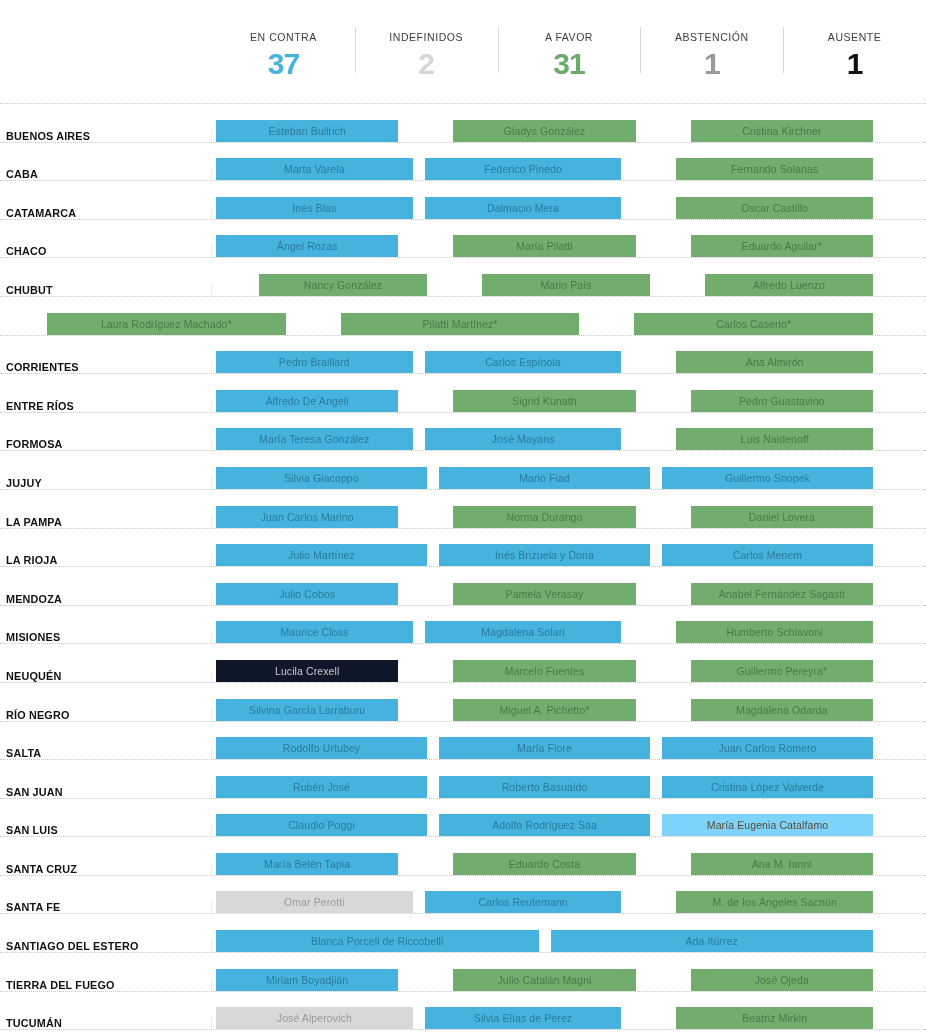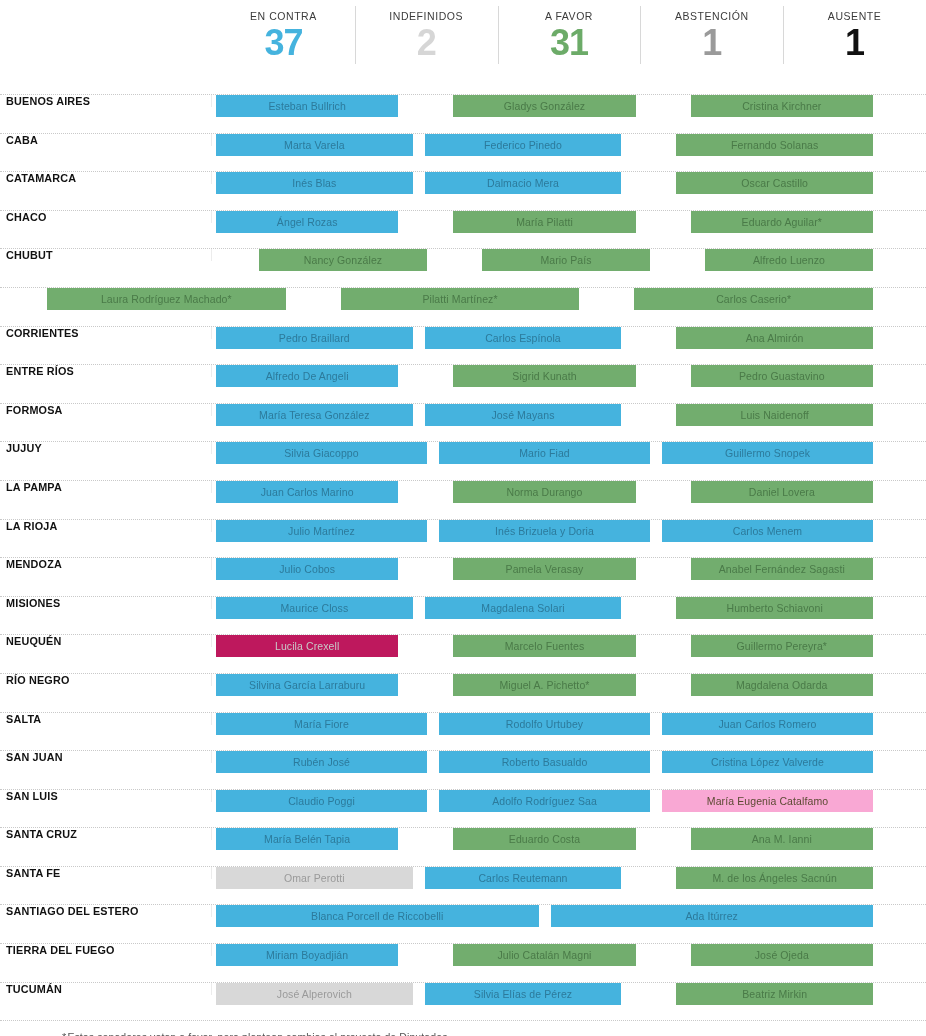--- a/index.html
+++ b/index.html
@@ -7,23 +7,23 @@
     width:926px;height:1036px;
     background:#ffffff;
     font-family:"Liberation Sans","DejaVu Sans",sans-serif;
     -webkit-font-smoothing:antialiased;
     overflow:hidden;
   }
 
   
   .summary{
     display:flex;
-    margin:0 0 0 212px;
+    margin:9px 0 0 212px;
     height:72px;
-    padding-top:4px;
+    padding-top:16px;
     box-sizing:border-box;
   }
   .summary-cell{
     flex:1 1 0;
     display:flex;
     flex-direction:column;
     align-items:center;
     justify-content:flex-start;
     position:relative;
   }
@@ -36,40 +36,40 @@
   }
   .summary-label{
     font-size:10.5px;
     letter-spacing:.55px;
     color:#3b3b3b;
     text-transform:uppercase;
     margin-top:6px;
     white-space:nowrap;
   }
   .summary-value{
-    font-size:36px;
+    font-size:30px;
     font-weight:bold;
     line-height:44px;
     margin-top:-1px;
     letter-spacing:-1px;
   }
   .v-contra{color:#45b3de;}
   .v-indef{color:#d6d6d6;}
   .v-favor{color:#6cab68;}
   .v-abst{color:#9a9a9a;}
   .v-ausente{color:#111111;}
 
   
   .vote-table{
     margin-top:22px;
     border-top:1px dotted #c9c9c9;
   }
   .vote-row{
     display:flex;
-    align-items:flex-start;
+    align-items:flex-end;
     height:37.6px;
     border-bottom:1px dotted #c9c9c9;
     position:relative;
   }
   .province{
     width:212px;
     flex:0 0 212px;
     display:flex;
     align-items:center;
     box-sizing:border-box;
@@ -102,22 +102,22 @@
     font-size:10.5px;
     letter-spacing:.1px;
     white-space:nowrap;
     overflow:hidden;
     box-sizing:border-box;
   }
   
   .cell.contra   {background:#45b3de;color:#2c7a9b;}
   .cell.favor    {background:#72ad6e;color:#4a7a48;margin-left:43px;}
   .cell.indefinido{background:#d8d8d8;color:#9a9a9a;}
-  .cell.abstencion{background:#be185d;color:#c9c9c9;}
-  .cell.ausente  {background:#f9a8d4;color:#5c4a33;}
+  .cell.abstencion{background:#0f172a;color:#c9c9c9;}
+  .cell.ausente  {background:#7dd3fc;color:#5c4a33;}
 
   
   .senators{position:relative;}
 
   
   .footnote{
     margin:10px 0 0 62px;
     font-size:10.5px;
     color:#555555;
     letter-spacing:.1px;
@@ -311,22 +311,22 @@
         <div class="cell contra">Silvina García Larraburu</div>
         <div class="cell favor">Miguel A. Pichetto*</div>
         <div class="cell favor">Magdalena Odarda</div>
       </div>
     </div>
     <div class="vote-row">
       <div class="province">
         <span class="province-name">SALTA</span>
       </div>
       <div class="senators">
+        <div class="cell contra">Rodolfo Urtubey</div>
         <div class="cell contra">María Fiore</div>
-        <div class="cell contra">Rodolfo Urtubey</div>
         <div class="cell contra">Juan Carlos Romero</div>
       </div>
     </div>
     <div class="vote-row">
       <div class="province">
         <span class="province-name">SAN JUAN</span>
       </div>
       <div class="senators">
         <div class="cell contra">Rubén José</div>
         <div class="cell contra">Roberto Basualdo</div>

